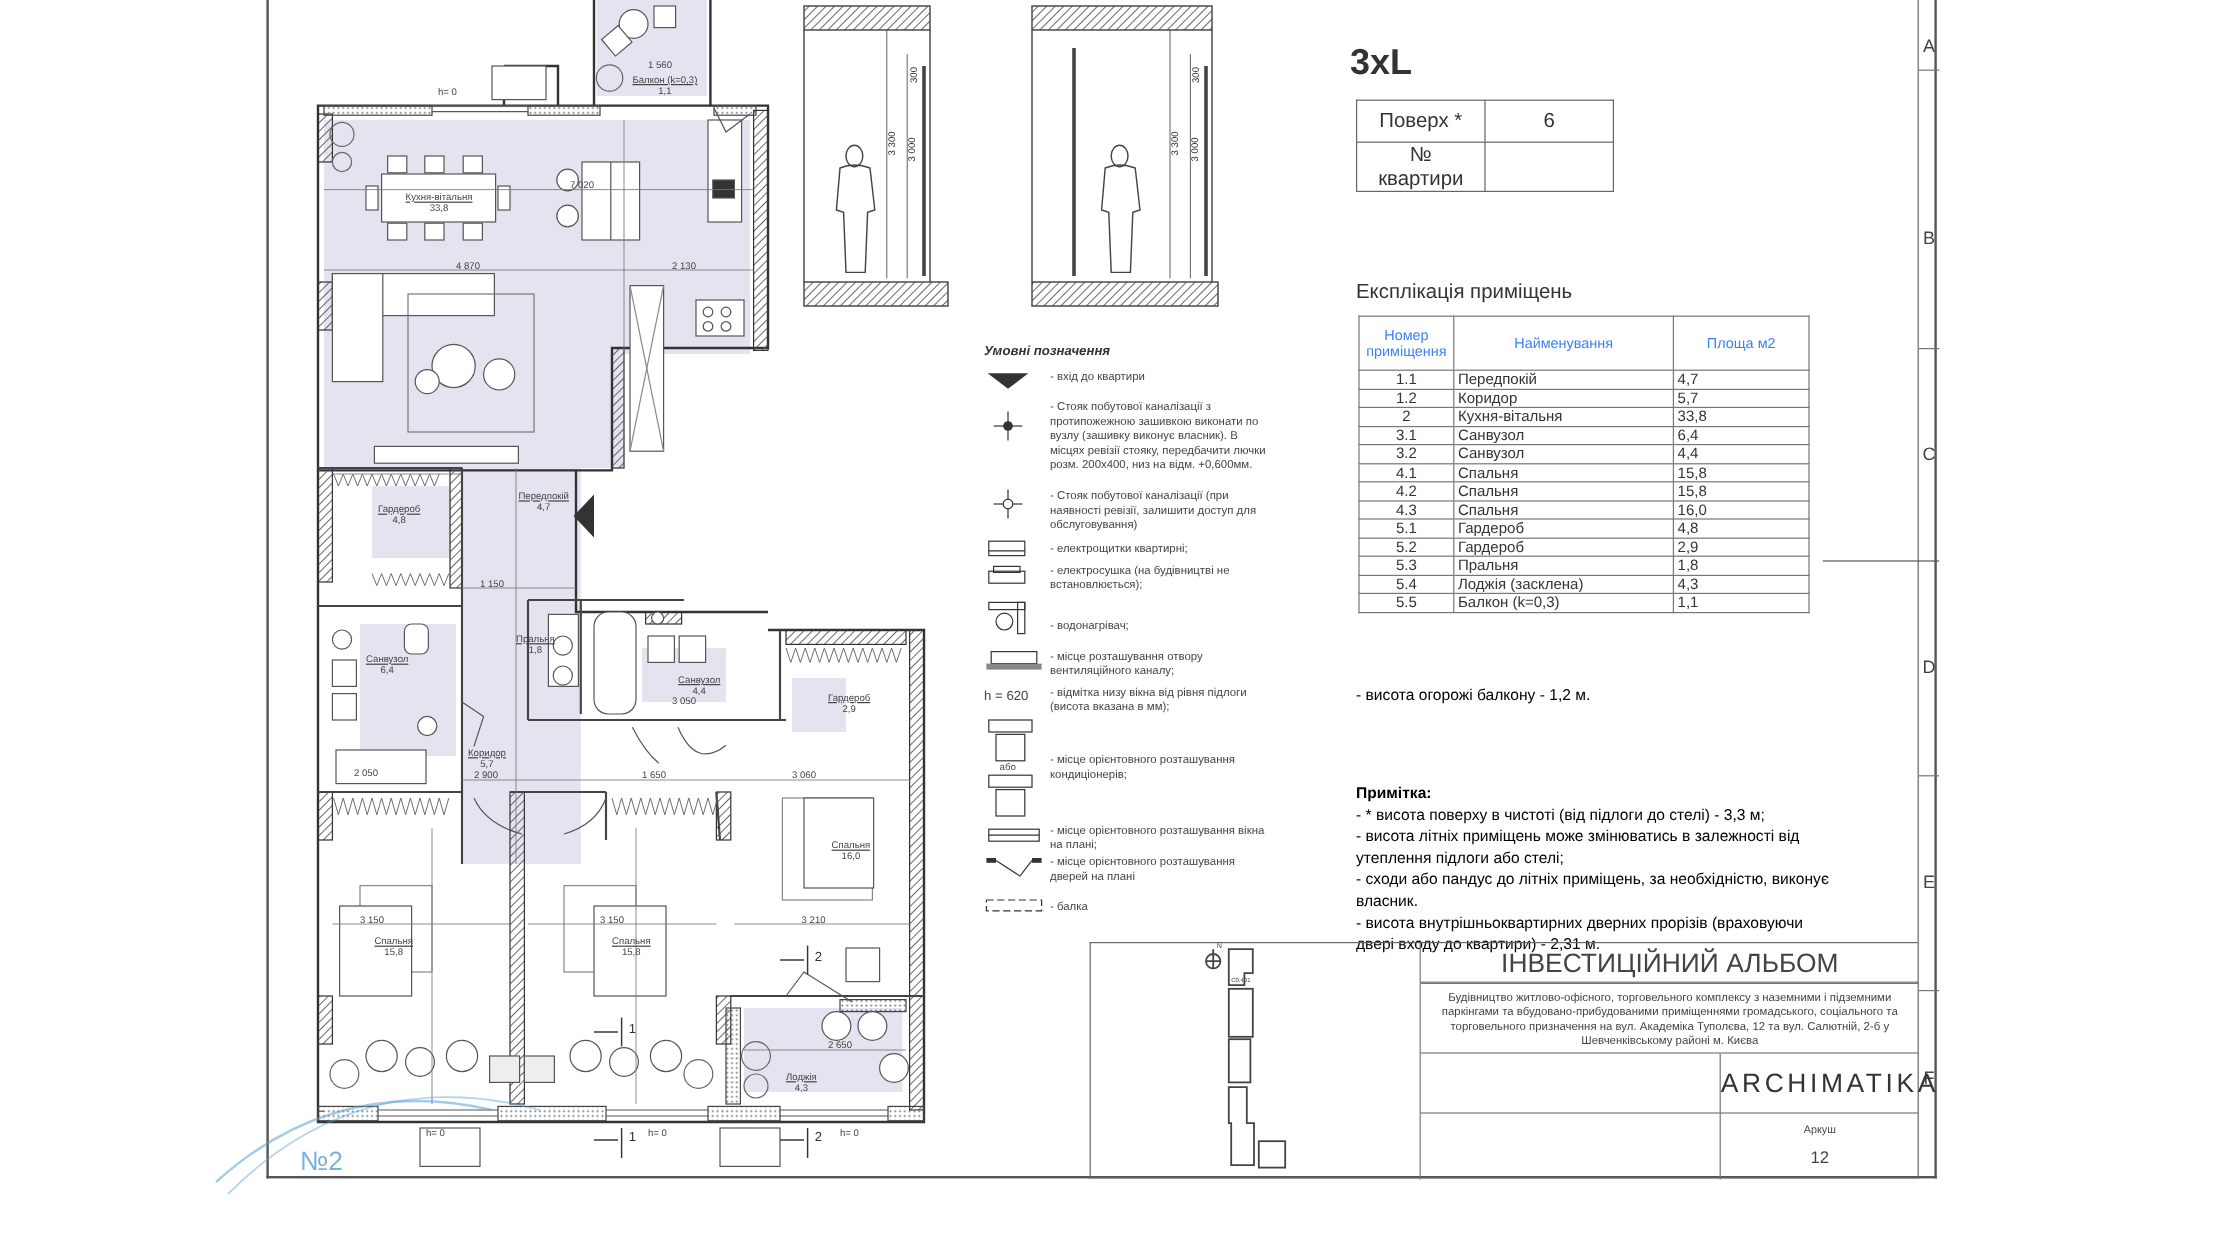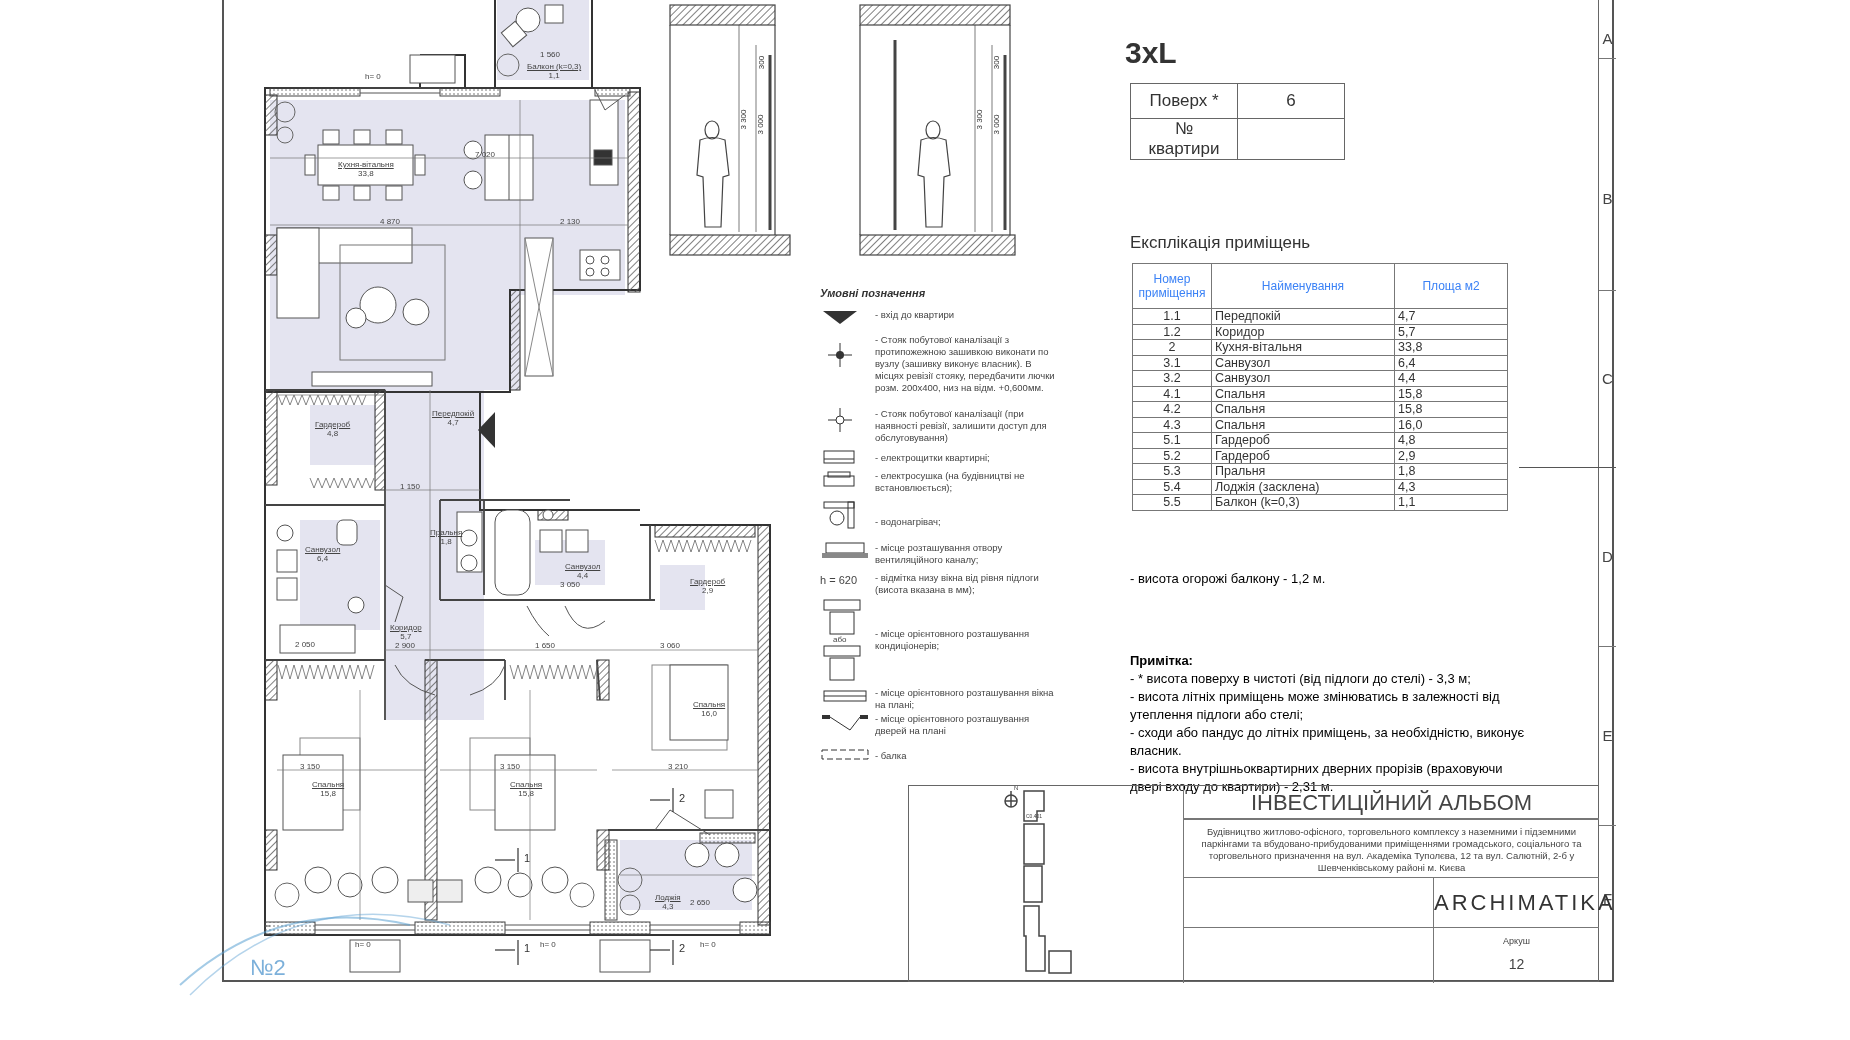--- a/index.html
+++ b/index.html
@@ -366,21 +366,21 @@
 <div class="room-lbl abs" style="left:540px;top:50px">1 560</div>
 <div class="room-lbl abs" style="left:300px;top:762px">3 150</div>
 <div class="room-lbl abs" style="left:500px;top:762px">3 150</div>
 <div class="room-lbl abs" style="left:668px;top:762px">3 210</div>
 <div class="room-lbl abs" style="left:295px;top:640px">2 050</div>
 <div class="room-lbl abs" style="left:395px;top:641px">2 900</div>
 <div class="room-lbl abs" style="left:535px;top:641px">1 650</div>
 <div class="room-lbl abs" style="left:660px;top:641px">3 060</div>
 <div class="room-lbl abs" style="left:560px;top:580px">3 050</div>
 <div class="room-lbl abs" style="left:400px;top:482px">1 150</div>
-<div class="room-lbl abs" style="left:690px;top:898px">2 650</div>
+<div class="room-lbl abs" style="left:690px;top:866px">2 650</div>
 <div class="room-lbl abs" style="left:365px;top:72px">h= 0</div>
 <div class="room-lbl abs" style="left:355px;top:940px">h= 0</div>
 <div class="room-lbl abs" style="left:540px;top:940px">h= 0</div>
 <div class="room-lbl abs" style="left:700px;top:940px">h= 0</div>
 <div class="abs" style="left:524px;top:852px;font-size:11px">1</div>
 <div class="abs" style="left:524px;top:942px;font-size:11px">1</div>
 <div class="abs" style="left:679px;top:792px;font-size:11px">2</div>
 <div class="abs" style="left:679px;top:942px;font-size:11px">2</div>
 
 <div class="abs" style="left:733px;top:115px;font-size:8px;transform:rotate(-90deg)">3 300</div>

